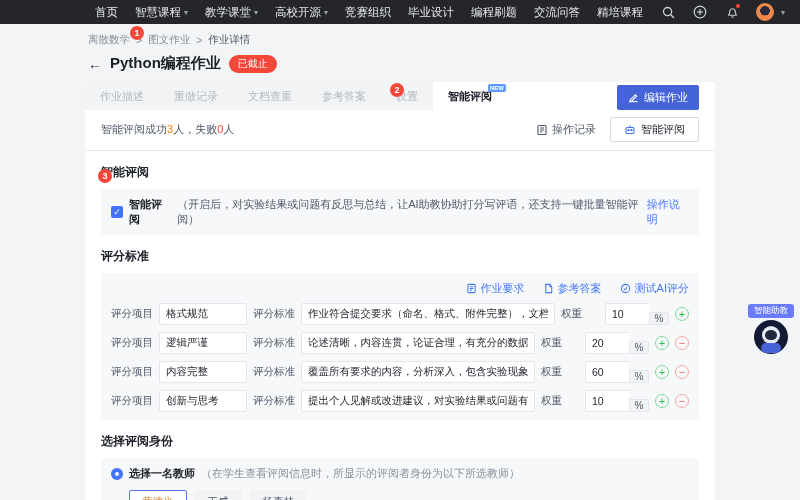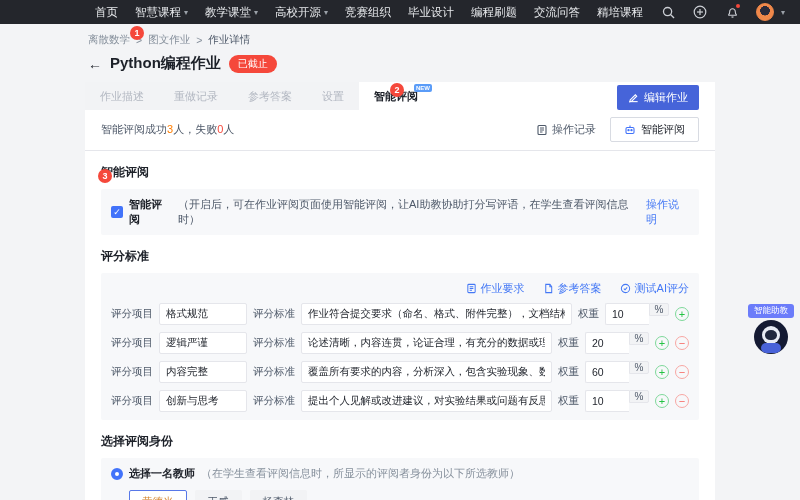--- a/index.html
+++ b/index.html
@@ -54,21 +54,21 @@
   .hint-row { display:flex; align-items:center; font-size:11px; color:#4e5969; }
   .hint-links { margin-left:auto; display:flex; gap:18px; }
   .hint-links .blue-link { display:flex; align-items:center; gap:4px; font-size:11px; }
 
   .crit-row { display:flex; align-items:center; gap:6px; margin-top:7px; font-size:10.5px; color:#4e5969; }
   .crit-row:first-of-type { margin-top:9px; }
   .crit-row label { white-space:nowrap; }
   .txt-input { height:22px; border:1px solid #e5e6eb; border-radius:2px; background:#fff; font-size:10.5px; color:#1d2129; padding:0 6px; font-family:inherit; }
   .item-input { width:88px; }
   .crit-input { flex:1; min-width:0; }
-  .weight-group { display:flex; align-items:flex-start; }
+  .weight-group { display:flex; align-items:flex-end;margin-left:17px; }
   .weight-input { width:44px; height:22px; border:1px solid #e5e6eb; border-right:none; border-radius:2px 0 0 2px; background:#fff; font-size:10.5px; padding:0 6px; color:#1d2129; font-family:inherit; }
   .weight-suffix { width:20px; border:1px solid #e5e6eb; border-radius:0 2px 2px 0; display:flex; align-items:center; justify-content:center; font-size:10px; color:#4e5969; background:#f2f3f5; }
   .round-btn { width:14px; height:14px; border-radius:50%; border:1px solid; font-size:11px; line-height:11px; display:flex; align-items:center; justify-content:center; cursor:pointer; background:transparent; flex:0 0 auto; }
   .plus-btn { color:#23c343; border-color:#7fd89a; }
   .minus-btn { color:#f76560; border-color:#f8a7a3; }
 
   .radio-row { display:flex; align-items:center; gap:6px; font-size:11px; color:#86909c; }
   .radio { width:12px; height:12px; border-radius:50%; flex:0 0 auto; cursor:pointer; }
   .radio.on { border:4px solid #4273fa; background:#fff; }
   .radio-label { font-weight:bold; color:#1d2129; }
@@ -170,20 +170,23 @@
 
 <div class="card">
 
   <div class="tabs-row">
     <div class="tabs">
       <span class="tab">
           <span>作业描述</span>
         </span>
       <span class="tab">
           <span>重做记录</span>
+        </span>
+      <span class="tab">
+          <span>文档查重</span>
         </span>
       <span class="tab">
           <span>参考答案</span>
         </span>
       <span class="tab">
           <span>设置</span>
         </span>
       <span class="tab active">
           <span>智能评阅</span>
           <span class="new-tag">NEW</span>
@@ -221,21 +224,21 @@
       </button>
     </span>
   </div>
 
   <div class="content">
 
     <div class="section-heading">智能评阅</div>
     <div class="panel check-row">
       <span class="checkbox">✓</span>
       <span class="check-label">智能评阅</span>
-      <span>（开启后，可在作业评阅页面使用智能评阅，让AI助教协助打分写评语，在学生查看评阅信息时）</span>
+      <span>（开启后，对实验结果或问题有反思与总结，让AI助教协助打分写评语，还支持一键批量智能评阅）</span>
       <a class="blue-link">操作说明</a>
     </div>
 
     <div class="section-heading">评分标准</div>
     <div class="panel">
       <div class="hint-row">
         <span class="hint-links">
           <a class="blue-link">
             <svg width="11" height="11" viewBox="0 0 12 12" fill="none" stroke="#4478f5" stroke-width="1.1">
                 <rect x="2" y="1.5" width="8" height="9" rx="1"></rect>

